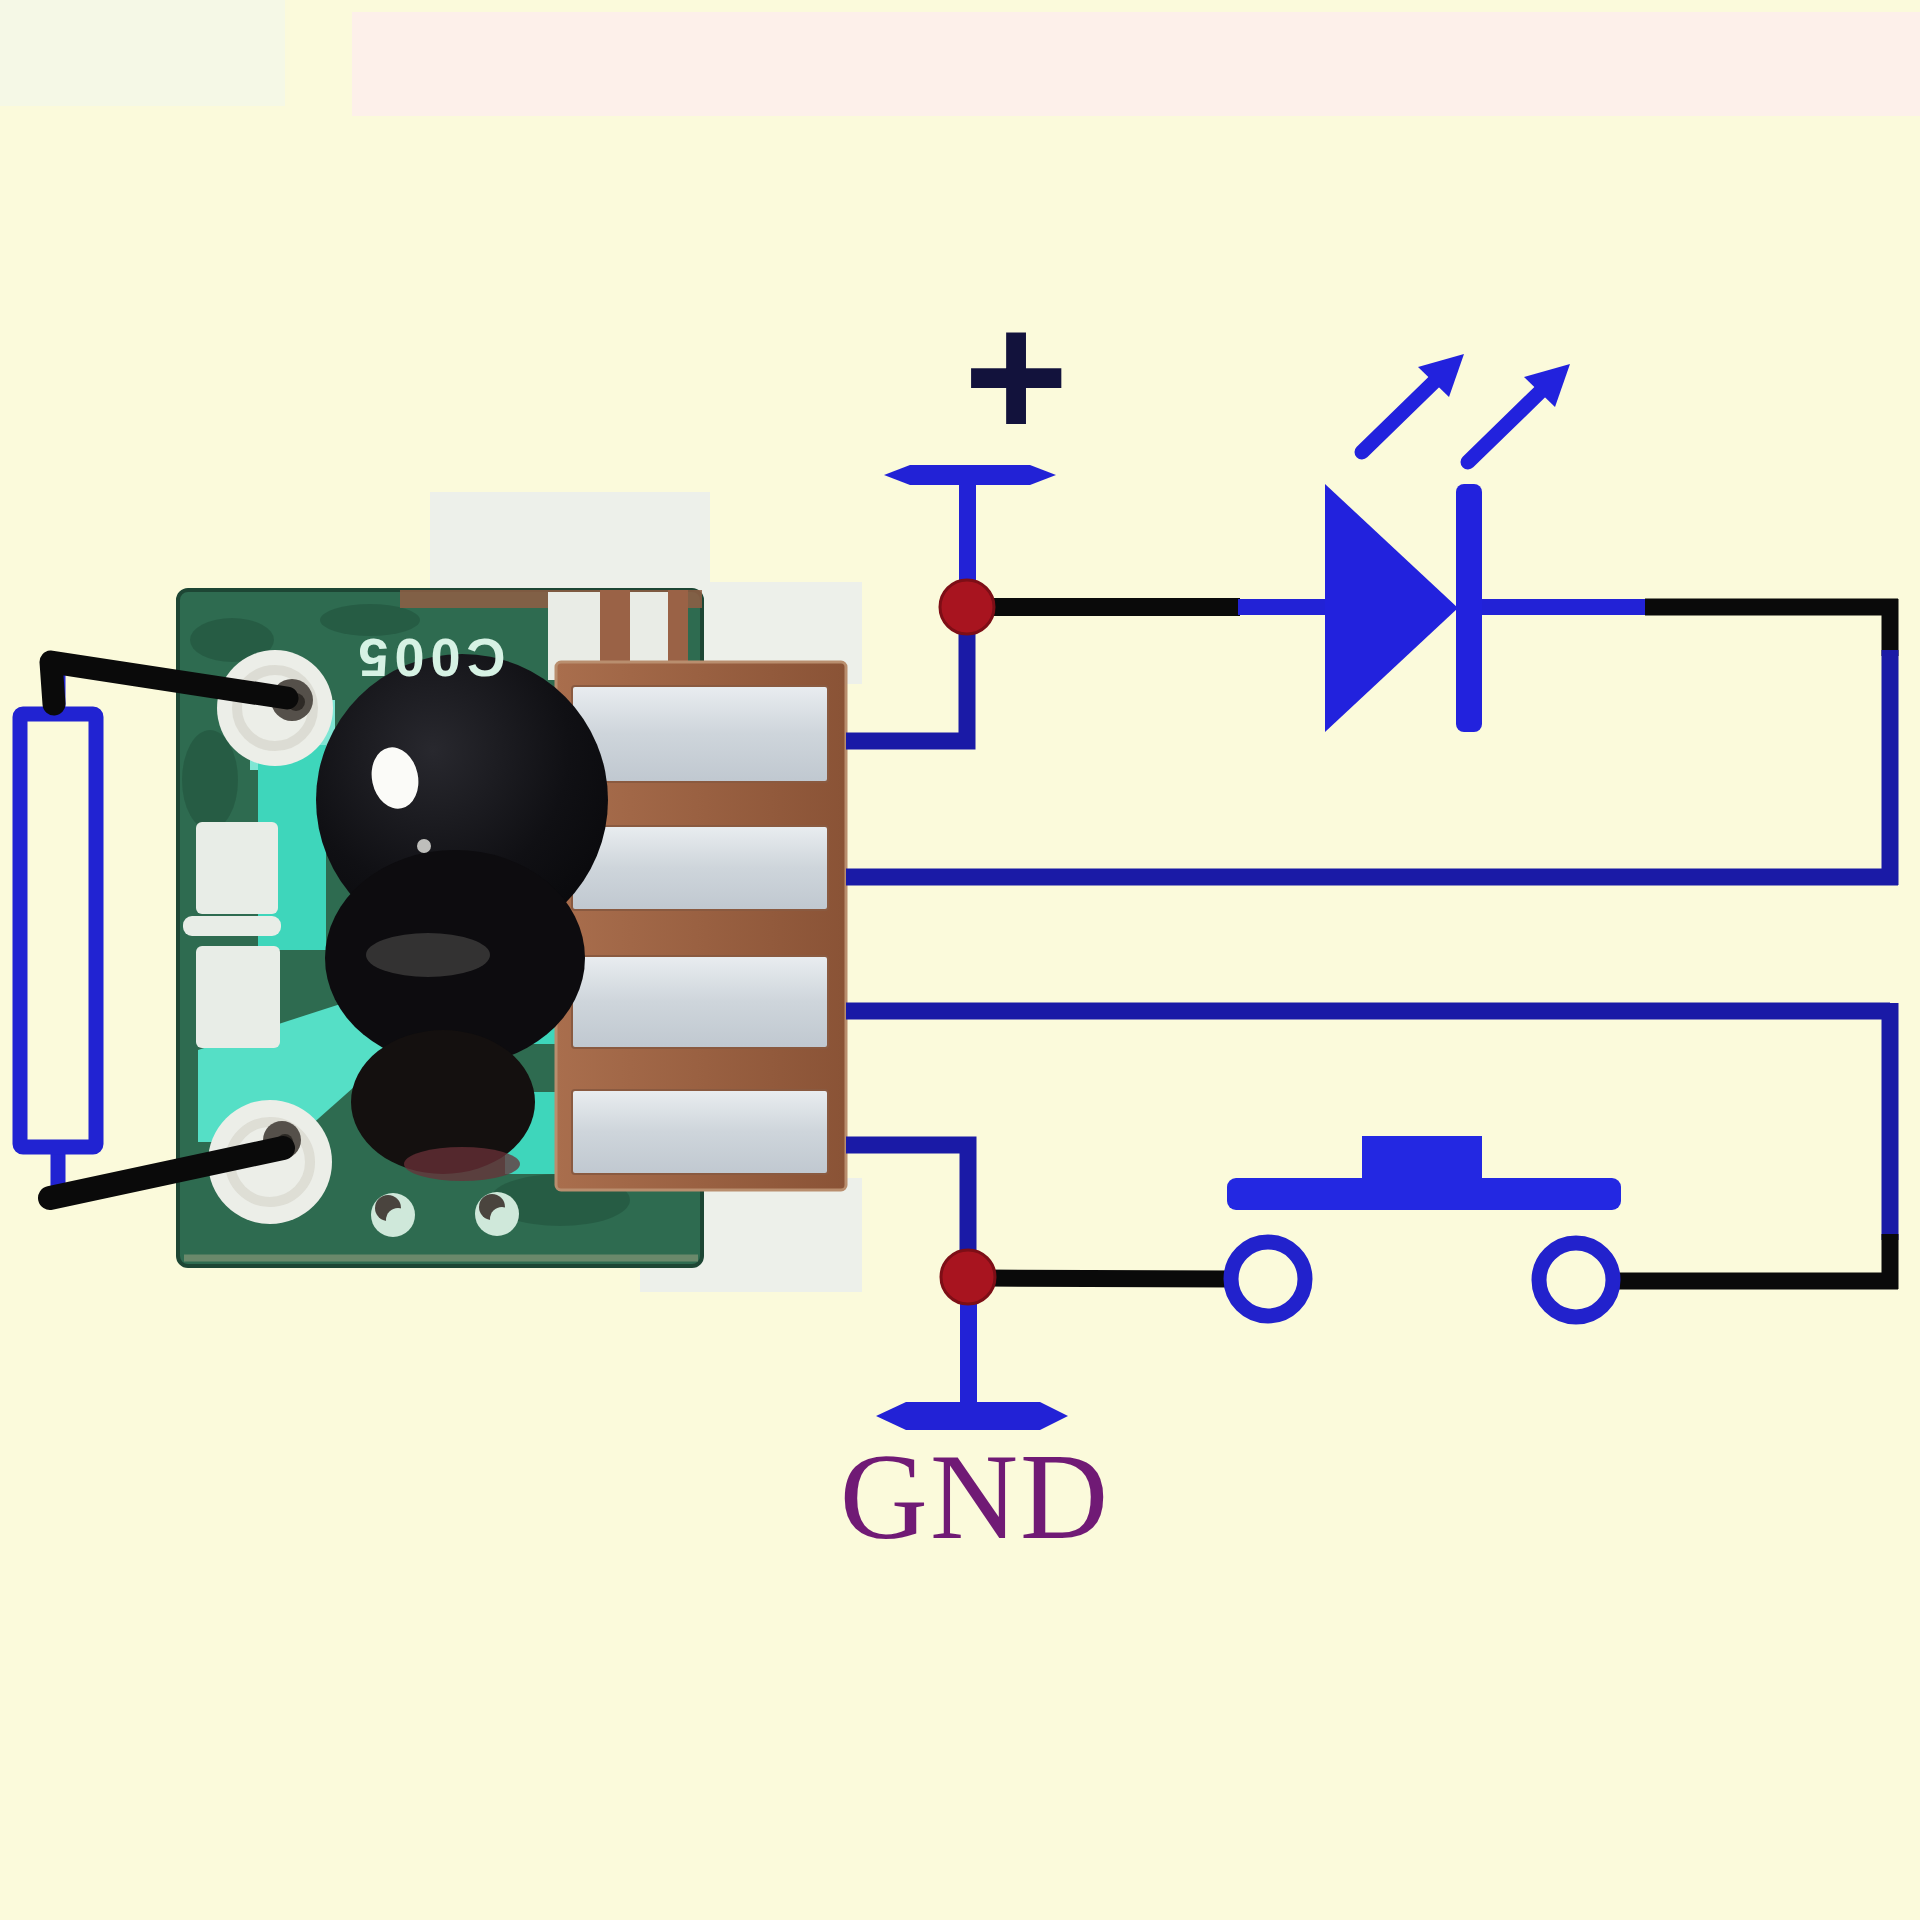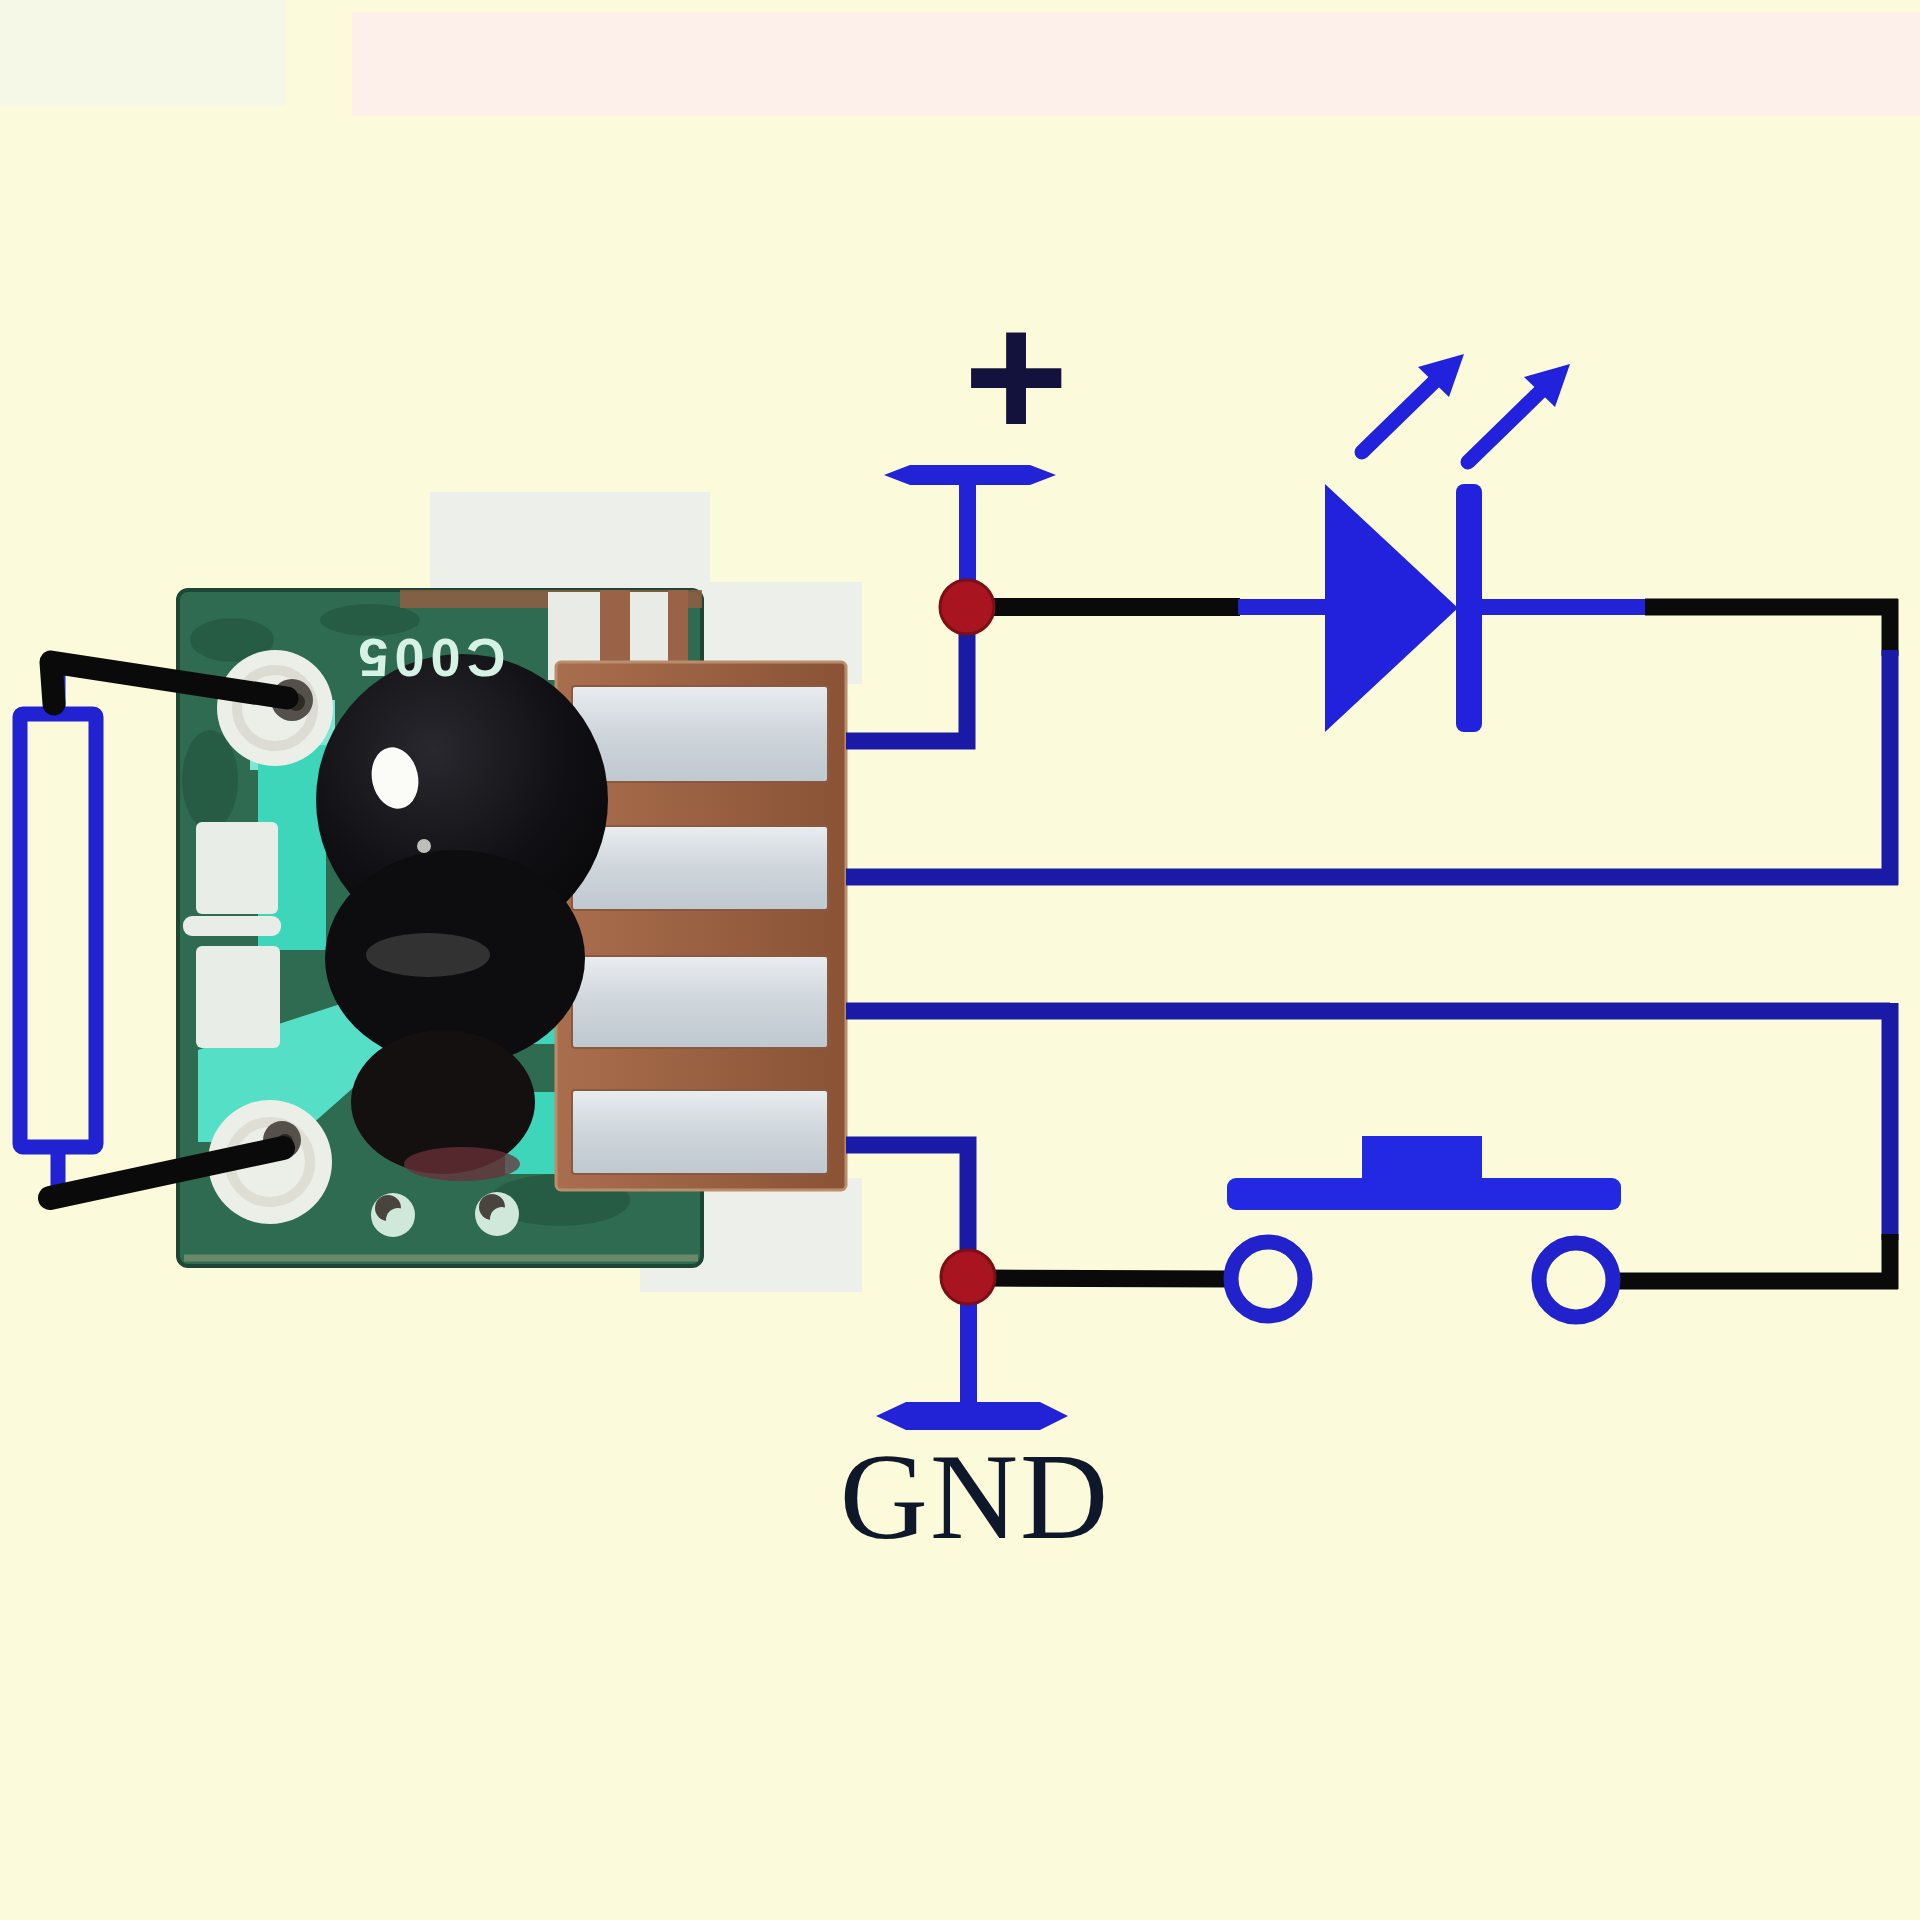--- a/index.html
+++ b/index.html
@@ -16,21 +16,21 @@
     left:1016px;top:383px;transform:translate(-50%,-54%);
     font-size:180px;font-weight:bold;color:#12123c;line-height:1;
   }
   .lbl-c005{
     left:429px;top:658px;transform:translate(-50%,-50%) rotate(180deg);
     font-size:54px;font-weight:bold;letter-spacing:6px;color:#d6f2e4;line-height:1;
   }
   .lbl-gnd{
     left:975px;top:1436px;transform:translate(-50%,0);
     font-family:"Liberation Serif",serif;
-    font-size:122px;letter-spacing:2px;color:#0f172a;line-height:1;
+    font-size:122px;letter-spacing:2px;color:#701a75;line-height:1;
   }
 </style>
 </head>
 <body>
 
 <div id="stage">
 
   <div class="band-corner"></div>
   <div class="band-pink"></div>
 

